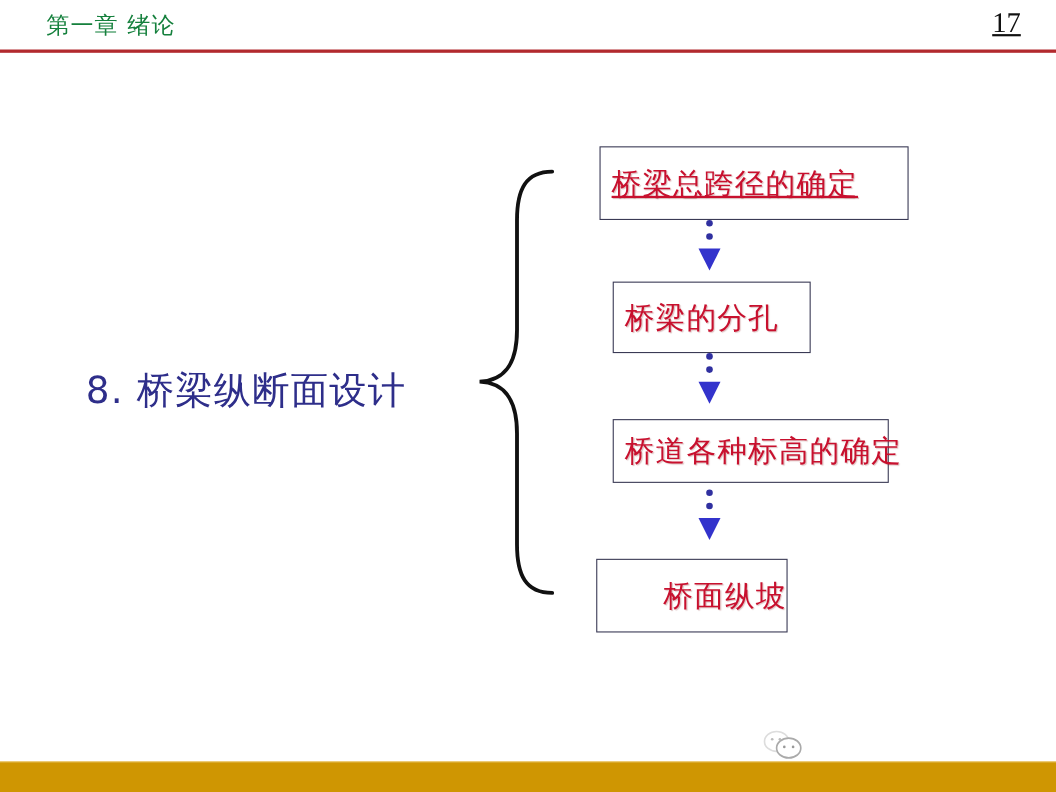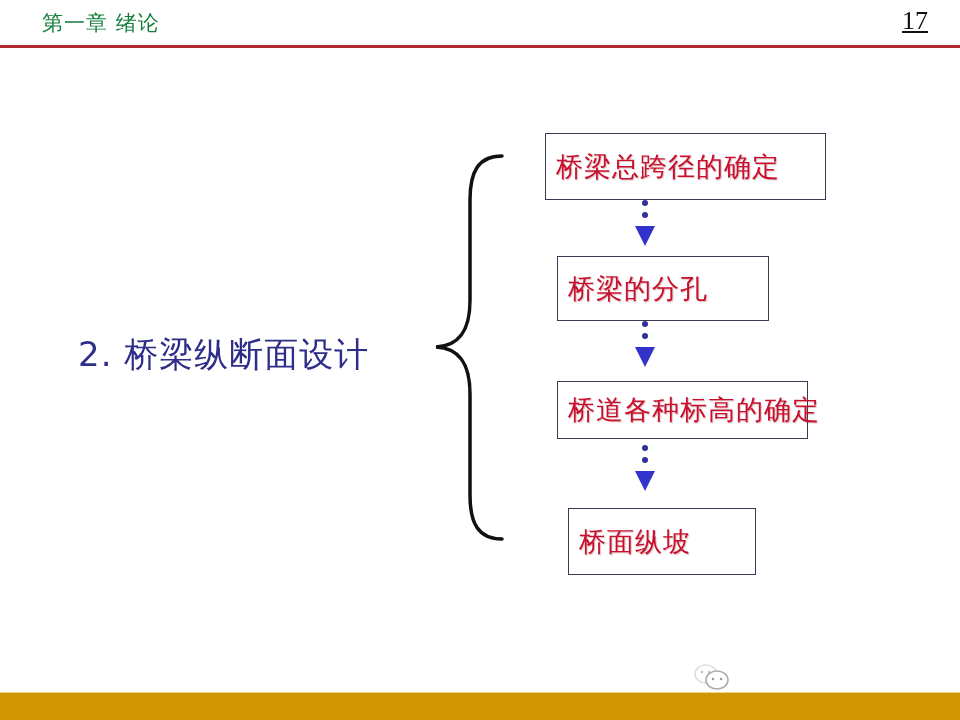--- a/index.html
+++ b/index.html
@@ -49,57 +49,57 @@
 </style>
 </head>
 <body>
 
 <div>
 
   <div class="header-title">第一章  绪论</div>
   <div class="page-number">17</div>
   <div class="header-rule"></div>
 
-  <div class="main-topic">2. 桥梁纵断面设计</div>
+  <div class="main-topic">8. 桥梁纵断面设计</div>
 
   <svg class="brace" width="80" height="395" viewBox="0 0 80 395">
     <path d="M72 6 C 48 6, 40 22, 40 50 L 40 150 C 40 182, 28 196, 6 197 C 28 198, 40 212, 40 244 L 40 345 C 40 373, 48 389, 72 389" fill="none" stroke="#111" stroke-width="3.5" stroke-linecap="round"></path>
   </svg>
 
-  <div class="step-box" style="left:545px; top:133px; width:281px; height:67px;">
+  <div class="step-box" style="left:545px; top:133px; width:281px; height:67px;text-decoration:underline;">
     <span>桥梁总跨径的确定</span>
   </div>
 
   <svg class="connector" style="left:633px; top:198px;" width="24" height="52" viewBox="0 0 24 52">
     <circle cx="12" cy="5" r="3" fill="#3030a0"></circle>
     <circle cx="12" cy="17" r="3" fill="#3030a0"></circle>
     <polygon points="2,28 22,28 12,48" fill="#3333cc"></polygon>
   </svg>
 
-  <div class="step-box" style="left:557px; top:256px; width:212px; height:65px;">
+  <div class="step-box" style="left:557px; top:256px; width:180px; height:65px;">
     <span>桥梁的分孔</span>
   </div>
 
   <svg class="connector" style="left:633px; top:319px;" width="24" height="52" viewBox="0 0 24 52">
     <circle cx="12" cy="5" r="3" fill="#3030a0"></circle>
     <circle cx="12" cy="17" r="3" fill="#3030a0"></circle>
     <polygon points="2,28 22,28 12,48" fill="#3333cc"></polygon>
   </svg>
 
   <div class="step-box" style="left:557px; top:381px; width:251px; height:58px;">
     <span>桥道各种标高的确定</span>
   </div>
 
   <svg class="connector" style="left:633px; top:443px;" width="24" height="52" viewBox="0 0 24 52">
     <circle cx="12" cy="5" r="3" fill="#3030a0"></circle>
     <circle cx="12" cy="17" r="3" fill="#3030a0"></circle>
     <polygon points="2,28 22,28 12,48" fill="#3333cc"></polygon>
   </svg>
 
-  <div class="step-box" style="left:568px; top:508px; width:188px; height:67px;">
+  <div class="step-box" style="left:542px; top:508px; width:174px; height:67px;justify-content:flex-end;">
     <span>桥面纵坡</span>
   </div>
 
   <div class="footer-bar"></div>
 
   <div class="watermark">
     <svg width="40" height="30" viewBox="0 0 40 30">
       <ellipse cx="14" cy="12" rx="11" ry="9" fill="none" stroke="#ddd" stroke-width="1.5"></ellipse>
       <ellipse cx="25" cy="18" rx="11" ry="9" fill="#fff" stroke="#aaa" stroke-width="1.5"></ellipse>
       <circle cx="10" cy="10" r="1.2" fill="#bbb"></circle>

